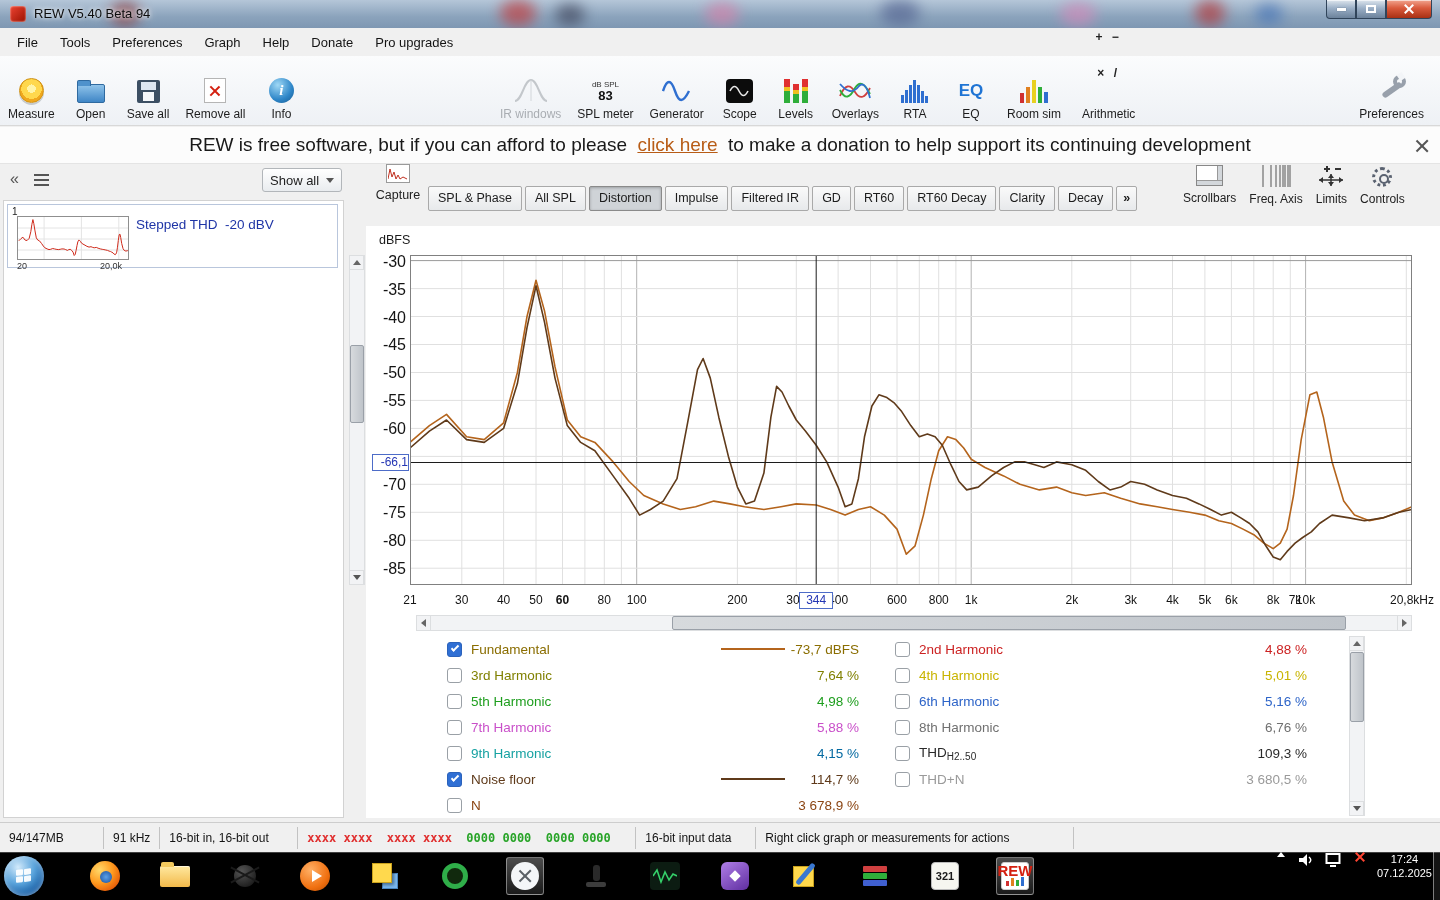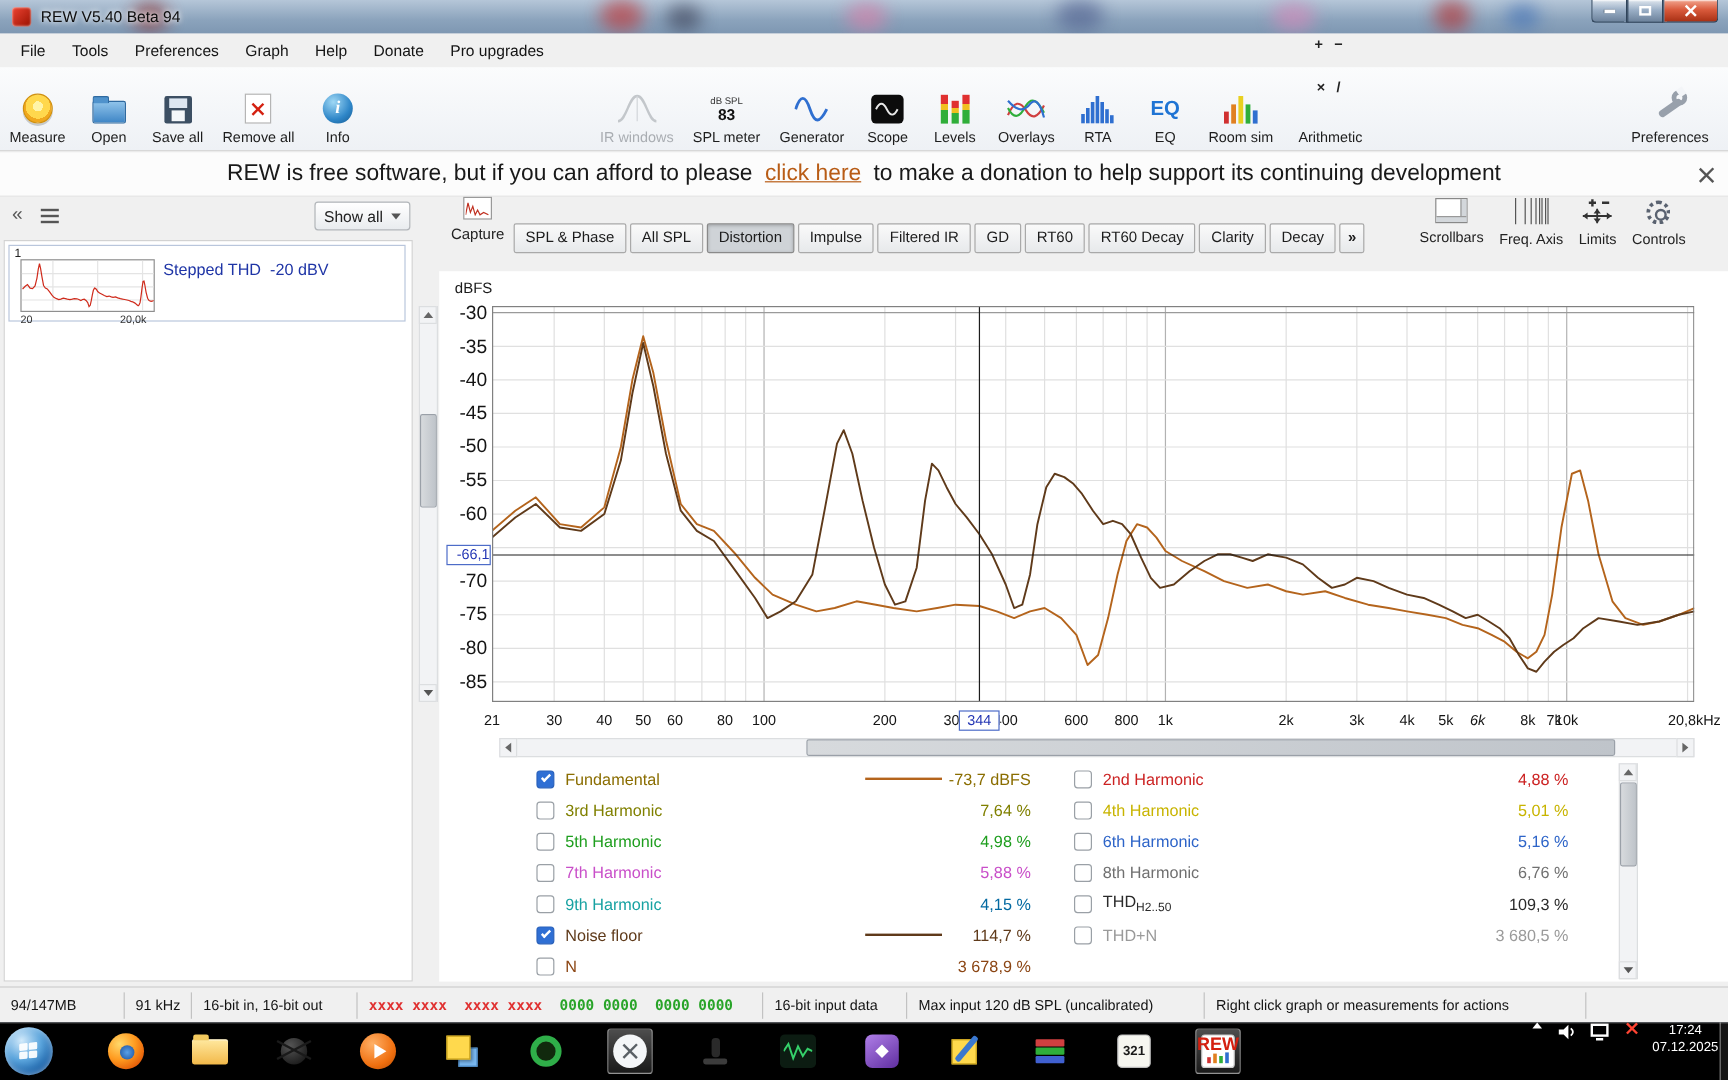--- a/index.html
+++ b/index.html
@@ -497,34 +497,34 @@
       <div class="ytick" style="top: 476.322px;">-70</div>
       <div class="ytick" style="top: 504.288px;">-75</div>
       <div class="ytick" style="top: 532.254px;">-80</div>
       <div class="ytick" style="top: 560.22px;">-85</div>
     </div>
   <div id="xlabels">
       <div class="xtick" style="left: 382px;">21</div>
       <div class="xtick" style="left: 433.809px;">30</div>
       <div class="xtick" style="left: 475.596px;">40</div>
       <div class="xtick" style="left: 508.009px;">50</div>
-      <div class="xtick" style="left: 534.493px;">60</div>
+      <div class="xtick" style="left: 534.493px; font-weight: bold;">60</div>
       <div class="xtick" style="left: 576.28px;">80</div>
       <div class="xtick" style="left: 608.693px;">100</div>
       <div class="xtick" style="left: 709.376px;">200</div>
       <div class="xtick" style="left: 768.272px;">300</div>
       <div class="xtick" style="left: 810.06px;">400</div>
       <div class="xtick" style="left: 868.956px;">600</div>
       <div class="xtick" style="left: 910.743px;">800</div>
       <div class="xtick" style="left: 943.156px;">1k</div>
       <div class="xtick" style="left: 1043.84px;">2k</div>
       <div class="xtick" style="left: 1102.74px;">3k</div>
       <div class="xtick" style="left: 1144.52px;">4k</div>
       <div class="xtick" style="left: 1176.94px;">5k</div>
-      <div class="xtick" style="left: 1203.42px; font-style: italic;">6k</div>
+      <div class="xtick" style="left: 1203.42px;">6k</div>
       <div class="xtick" style="left: 1267px;">7k</div>
       <div class="xtick" style="left: 1245.21px;">8k</div>
       <div class="xtick" style="left: 1277.62px;">10k</div>
       <div class="xtick" style="left: 1384px;">20,8kHz</div>
     </div>
   <div id="cursor-ylabel" class="cursorbox" style="top: 453.508px; text-align: right;">-66,1</div>
   <div id="cursor-xlabel" class="cursorbox" style="left: 799.152px;">344</div>
 
   <div class="sb-track" style="left:416px;top:615px;width:996px;height:16px"></div>
   <div class="sb-btn" style="left:416px;top:615px;height:16px">
@@ -616,21 +616,20 @@
       <span class="tri-dn"></span>
     </div>
   <div class="sb-thumb" style="left:1350px;top:652px;width:14px;height:70px"></div>
 
   <div class="statusbar">
     <span class="sseg" style="min-width:104px">94/147MB</span>
     <span class="sseg" style="min-width:56px">91 kHz</span>
     <span class="sseg" style="min-width:138px">16-bit in, 16-bit out</span>
     <span class="sseg bits" style="min-width:338px"><span class="r">xxxx xxxx  xxxx xxxx</span><span>&nbsp;&nbsp;</span><span class="g">0000 0000  0000 0000</span></span>
     <span class="sseg" style="min-width:120px">16-bit input data</span>
-    <span class="sseg" style="min-width:248px">Max input 120 dB SPL (uncalibrated)</span>
     <span class="sseg" style="min-width:318px">Right click graph or measurements for actions</span>
   </div>
 
   <div class="taskbar">
     <div class="orb">
       <span class="orbflag">
         <i style="left:0;top:0"></i>
           <i style="left:8px;top:0"></i>
           <i style="left:0;top:7px"></i>
           <i style="left:8px;top:7px"></i>

